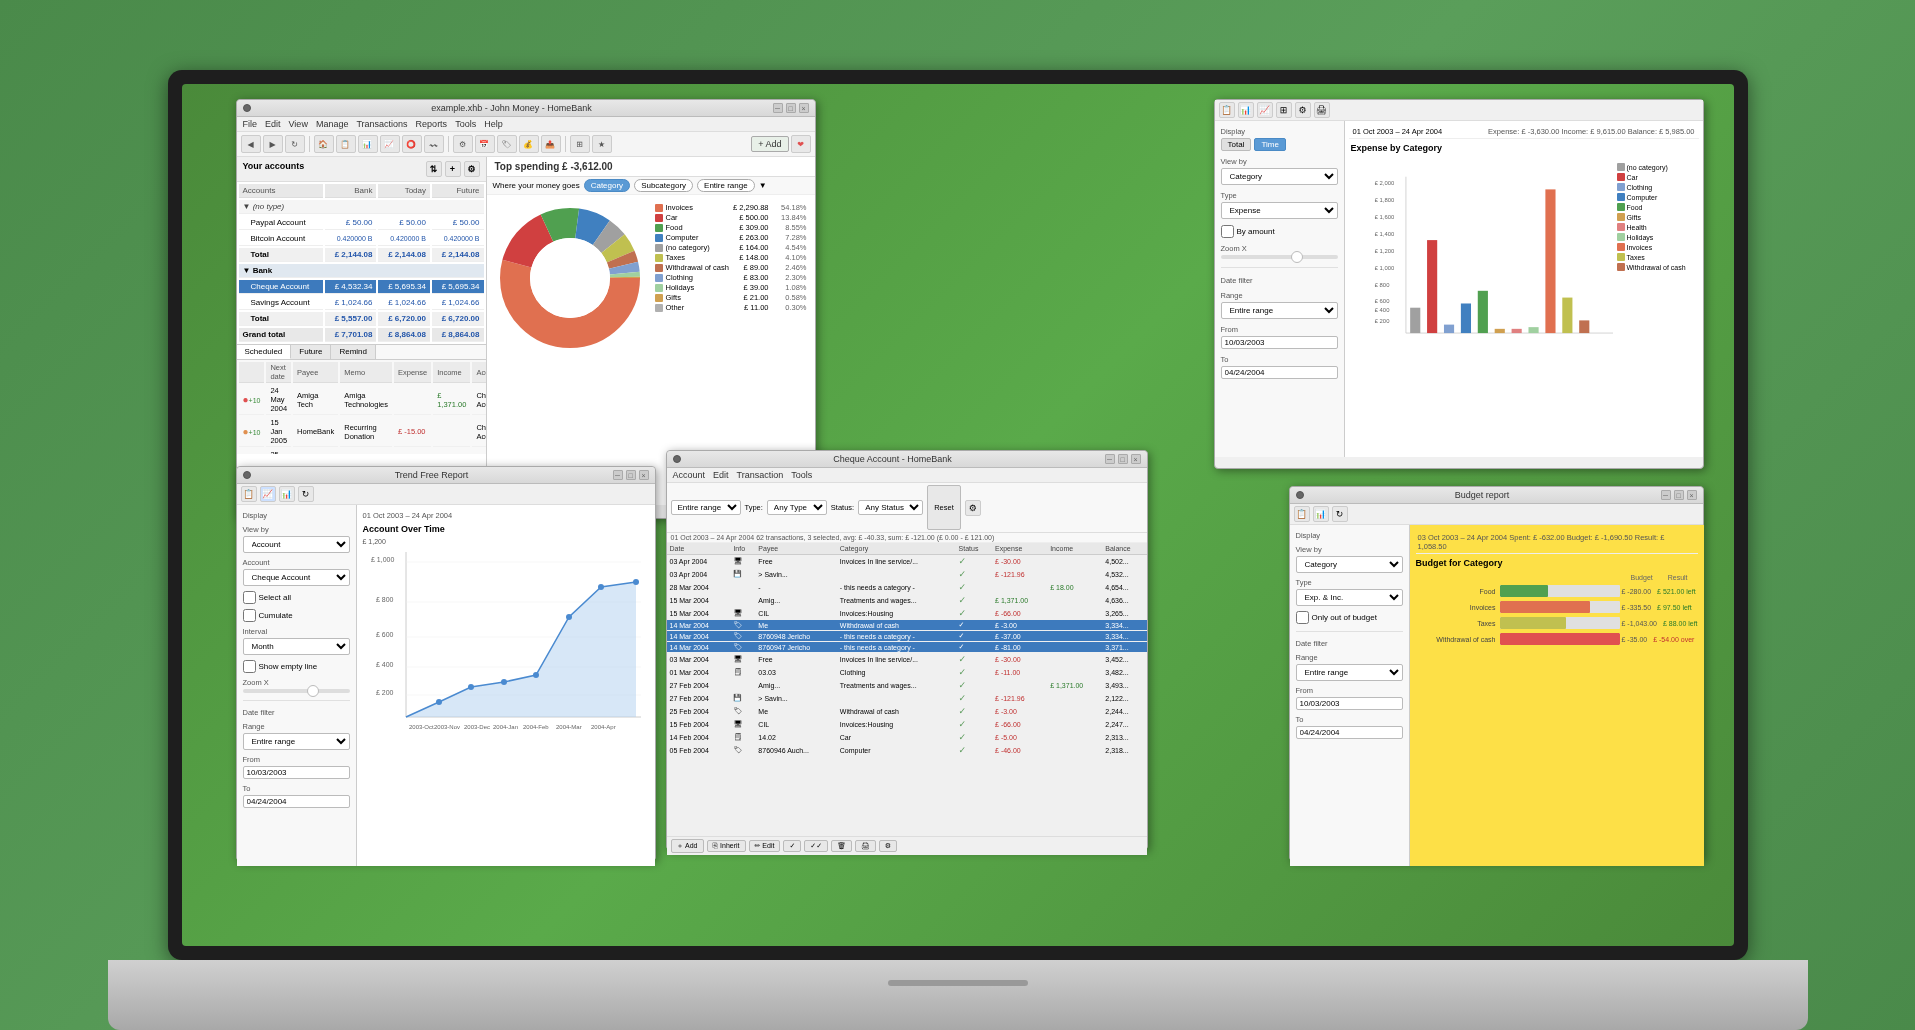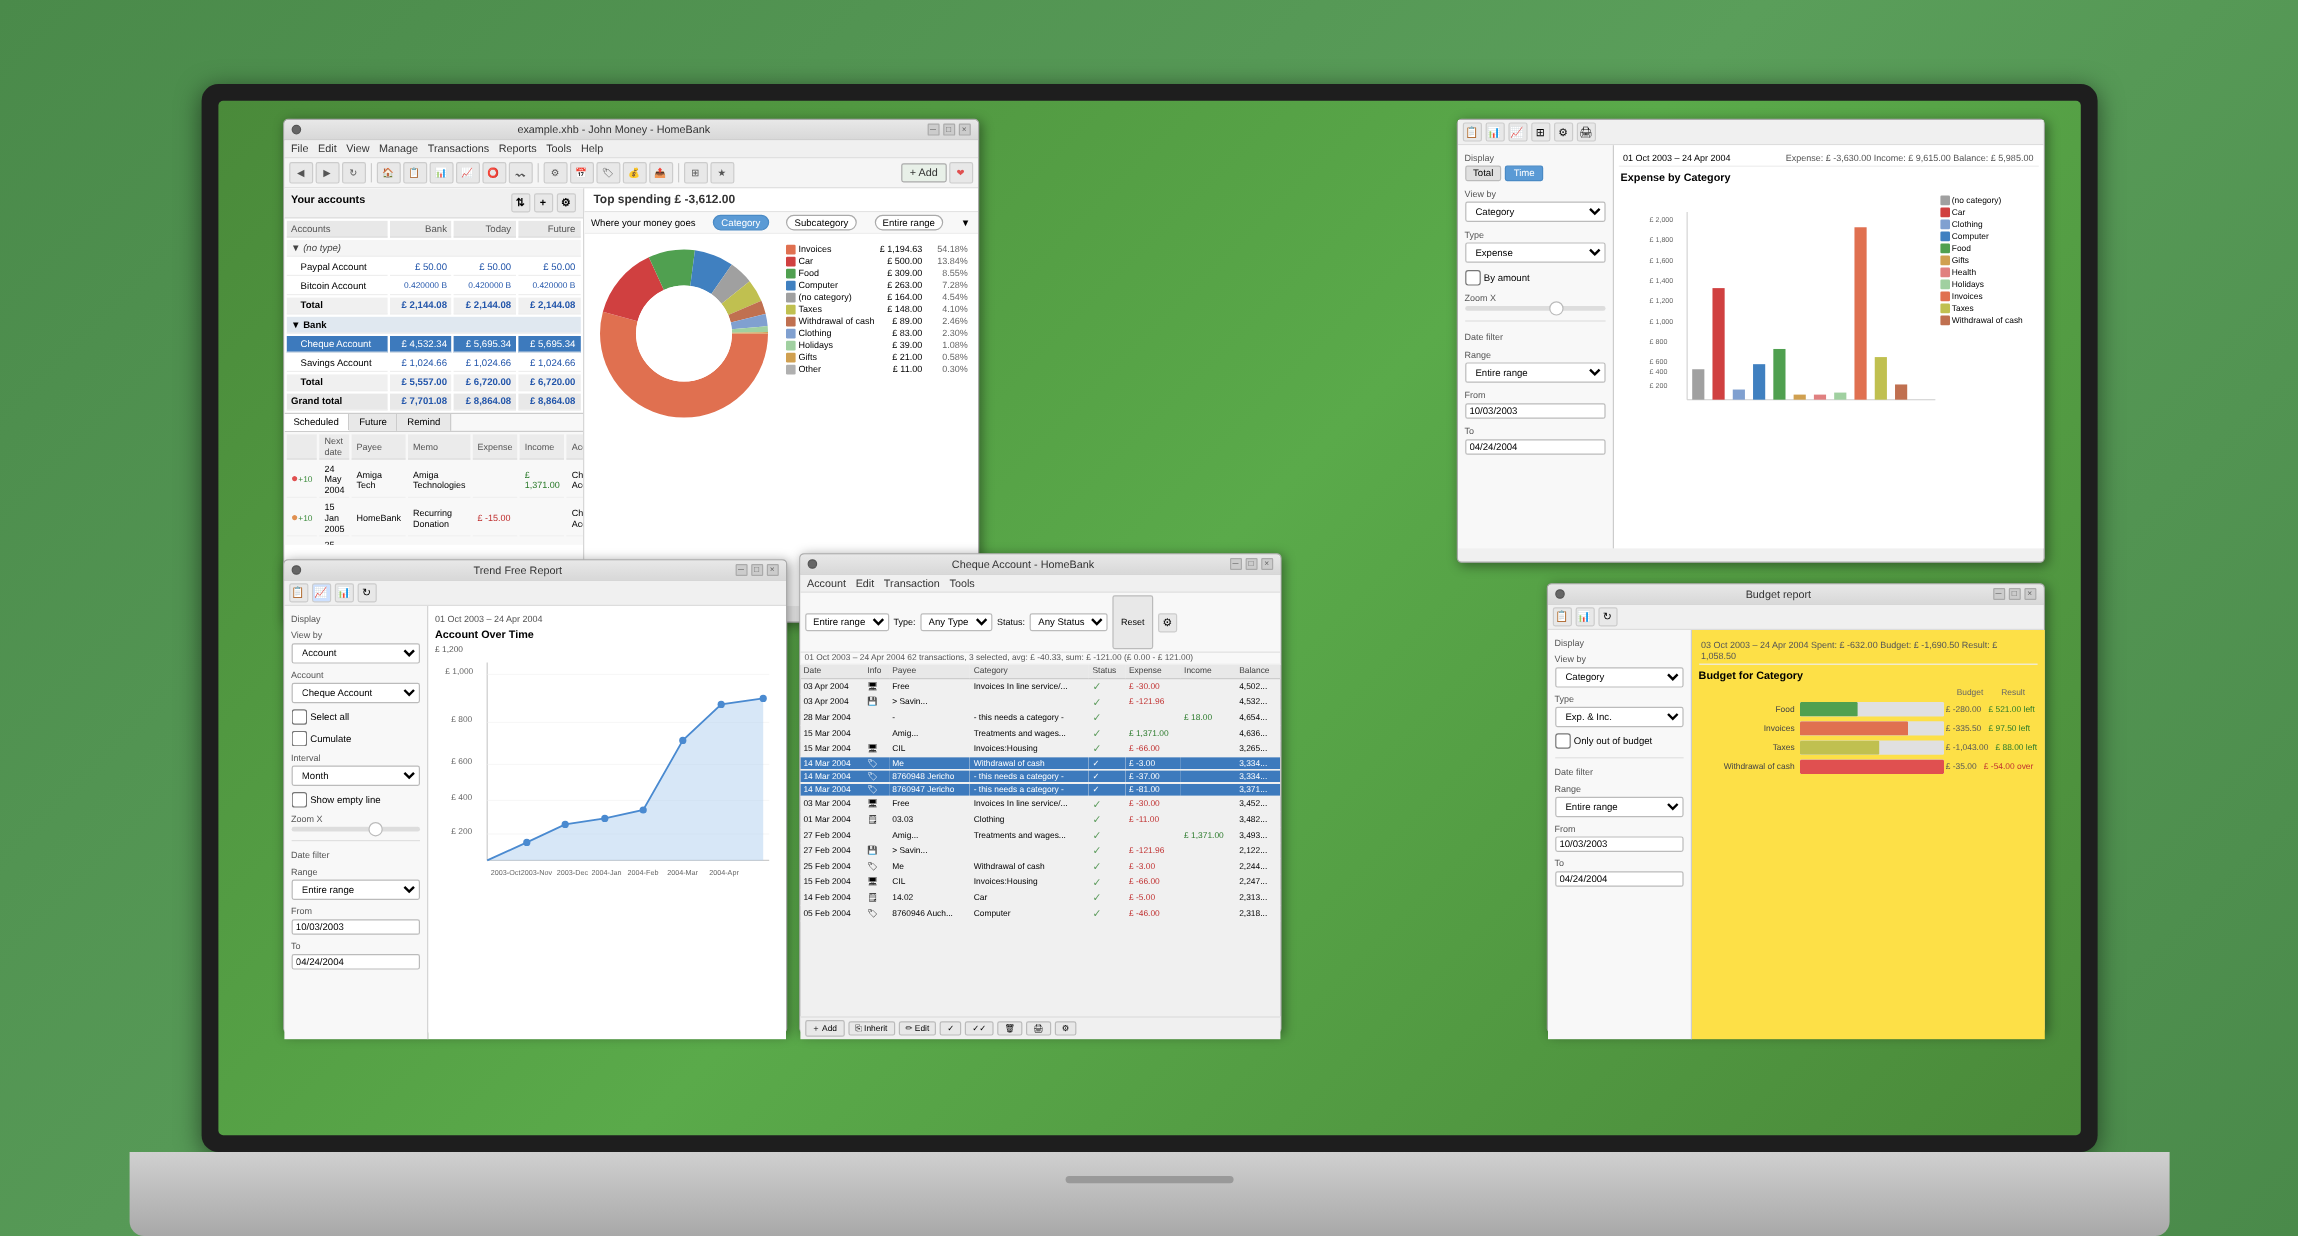--- a/index.html
+++ b/index.html
@@ -473,23 +473,23 @@
     }
 
     .trend-right {
       flex: 1;
       padding: 6px;
       background: white;
     }
 
     
     .cheque-window {
-      bottom: 85px;
+      bottom: 96px;
       left: 460px;
-      width: 402px;
+      width: 482px;
       height: 400px;
     }
 
     .cheque-filter-bar {
       display: flex;
       align-items: center;
       gap: 4px;
       padding: 2px 4px;
       background: #f8f8f8;
       border-bottom: 1px solid #ddd;
@@ -871,21 +871,21 @@
                 </tbody>
               </table>
 
             </div>
           </div>
 
           <div class="right-panel">
             <div class="spending-header">
               <span>Top spending £ -3,612.00</span>
             </div>
-            <div style="display:flex;align-items:center;justify-content:space-between;padding:2px 6px;gap:4px;background:#f8f8f8;border-bottom:1px solid #eee;font-size:8px;">
+            <div style="display:flex;align-items:center;justify-content:flex-start;padding:2px 6px;gap:4px;background:#f8f8f8;border-bottom:1px solid #eee;font-size:8px;">
               <span>Where your money goes</span>
               <button class="filter-btn active">Category</button>
               <button class="filter-btn">Subcategory</button>
               <button class="filter-btn">Entire range</button>
               <span>▼</span>
             </div>
             <div class="donut-area">
 
               <svg class="donut-chart" viewBox="0 0 150 150">
 
@@ -899,21 +899,21 @@
                 <circle cx="75" cy="75" r="55" fill="none" stroke="#80a0d0" stroke-width="30" stroke-dasharray="8 339" stroke-dashoffset="-332"></circle>
                 <circle cx="75" cy="75" r="55" fill="none" stroke="#a0d0a0" stroke-width="30" stroke-dasharray="4 343" stroke-dashoffset="-340"></circle>
                 <circle cx="75" cy="75" r="55" fill="none" stroke="#d0a050" stroke-width="30" stroke-dasharray="2 345" stroke-dashoffset="-344"></circle>
                 <circle cx="75" cy="75" r="40" fill="white"></circle>
               </svg>
 
               <div class="donut-legend">
                 <div class="legend-item">
                   <div class="legend-dot" style="background:#e07050;"></div>
                   <span class="legend-name">Invoices</span>
-                  <span class="legend-val">£ 1,194.63</span>
+                  <span class="legend-val">£ 2,290.88</span>
                   <span class="legend-pct">54.18%</span>
                 </div>
                 <div class="legend-item">
                   <div class="legend-dot" style="background:#d04040;"></div>
                   <span class="legend-name">Car</span>
                   <span class="legend-val">£ 500.00</span>
                   <span class="legend-pct">13.84%</span>
                 </div>
                 <div class="legend-item">
                   <div class="legend-dot" style="background:#50a050;"></div>

